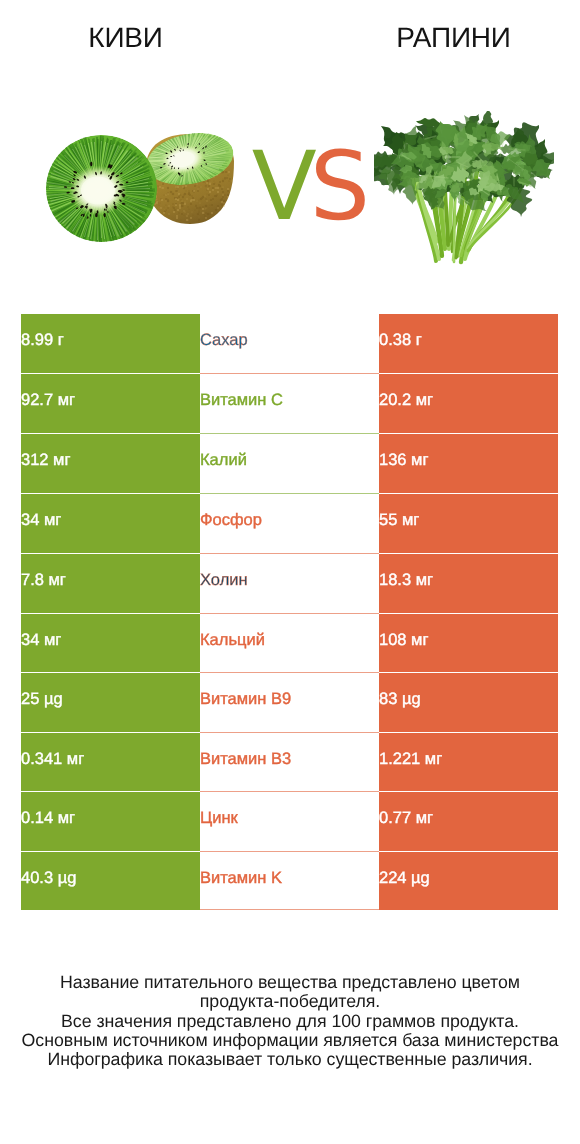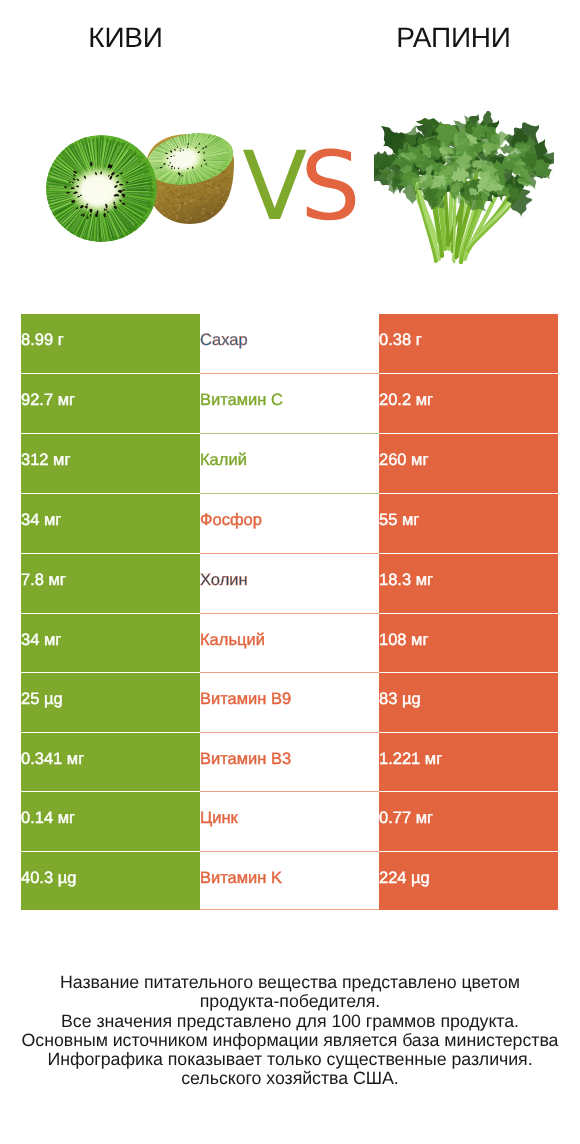--- a/index.html
+++ b/index.html
@@ -12,21 +12,21 @@
          letter-spacing:-0.2px;line-height:32px;text-align:center;white-space:nowrap;}
   #title-left{left:0;width:251px;}
   #title-right{left:328px;width:251px;}
 
   
   .hero{position:absolute;left:0;top:95px;width:580px;height:180px;}
   .kiwi-wrap{position:absolute;left:40px;top:30px;width:205px;height:125px;}
   .rapini-wrap{position:absolute;left:374px;top:16px;width:180px;height:156px;}
   .vs{position:absolute;left:233px;top:52px;width:130px;height:80px;
       font-family:"DejaVu Sans",sans-serif;
-      font-size:95px;line-height:80px;font-weight:400;letter-spacing:-7px;text-align:center;}
+      font-size:95px;line-height:80px;font-weight:400;letter-spacing:-7px;text-align:right;}
   .vs span{display:inline-block;}
   .vs span:first-child{color:#7ea92d;}
   .vs span:last-child{color:#e2653f;}
 
   
   .table{position:absolute;left:0;top:314px;width:580px;height:596px;}
   .row{position:absolute;left:0;width:580px;}
   .cell{position:absolute;top:0;display:flex;align-items:center;
         box-sizing:border-box;}
   .cell.left{left:21px;width:179px;background:#7ea92d;color:#fff;font-size:16.5px;font-weight:400;-webkit-text-stroke:0.4px #fff;}
@@ -902,21 +902,21 @@
         <div class="sep" style="top:59px;background:#7ea92d"></div>
       </div>
       <div class="row" style="top:120px;height:59px;">
         <div class="cell left" style="height:59px">
           <span class="txt">312 мг</span>
         </div>
         <div class="cell mid" style="height:59px">
           <span class="txt" style="color:#7ea92d;-webkit-text-stroke:0.4px #7ea92d">Калий</span>
         </div>
         <div class="cell right" style="height:59px">
-          <span class="txt">260 мг</span>
+          <span class="txt">136 мг</span>
         </div>
         <div class="sep" style="top:59px;background:#7ea92d"></div>
       </div>
       <div class="row" style="top:180px;height:59px;">
         <div class="cell left" style="height:59px">
           <span class="txt">34 мг</span>
         </div>
         <div class="cell mid" style="height:59px">
           <span class="txt" style="color:#e2653f;-webkit-text-stroke:0.4px #e2653f">Фосфор</span>
         </div>
@@ -998,16 +998,15 @@
       </div>
       <div class="mid-bot-border" style="background:#e2653f"></div>
     </div>
 
   <div class="footer" id="footer">
       <div>Название питательного вещества представлено цветом</div>
       <div>продукта-победителя.</div>
       <div>Все значения представлено для 100 граммов продукта.</div>
       <div>Основным источником информации является база министерства</div>
       <div>Инфографика показывает только существенные различия.</div>
-      <div>сельского хозяйства США.</div>
     </div>
 
 </div>
 
 </body></html>

